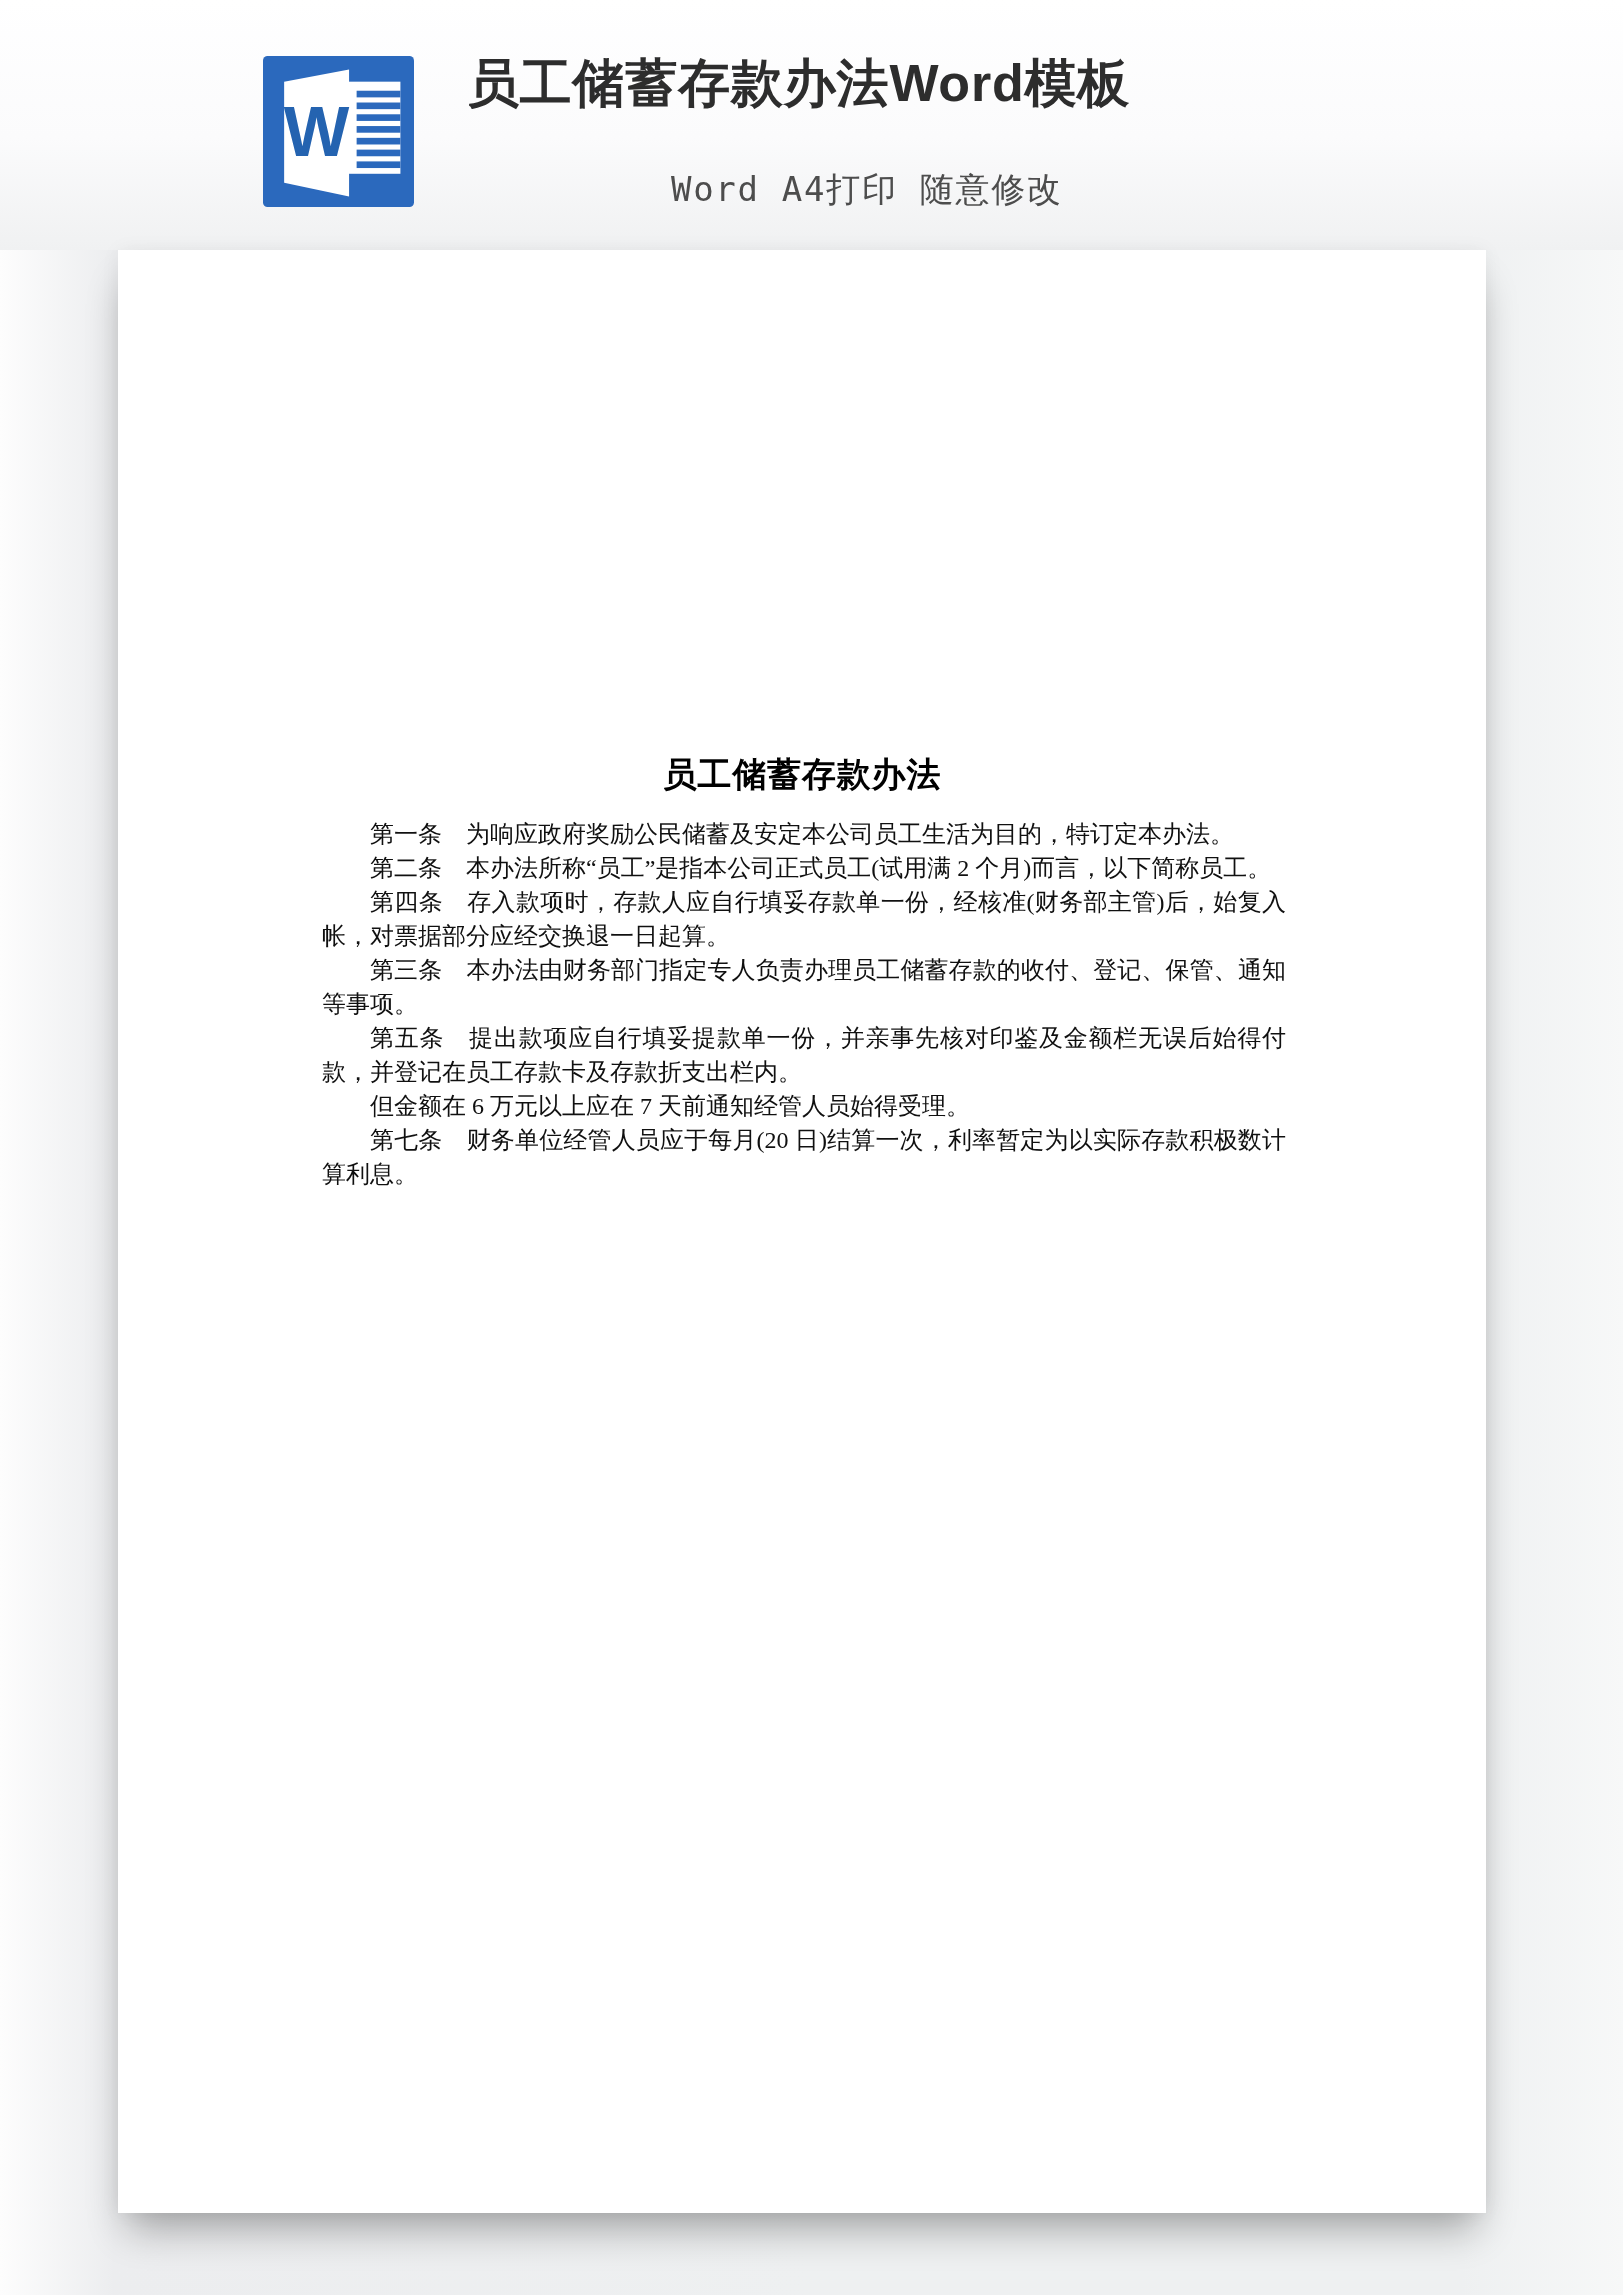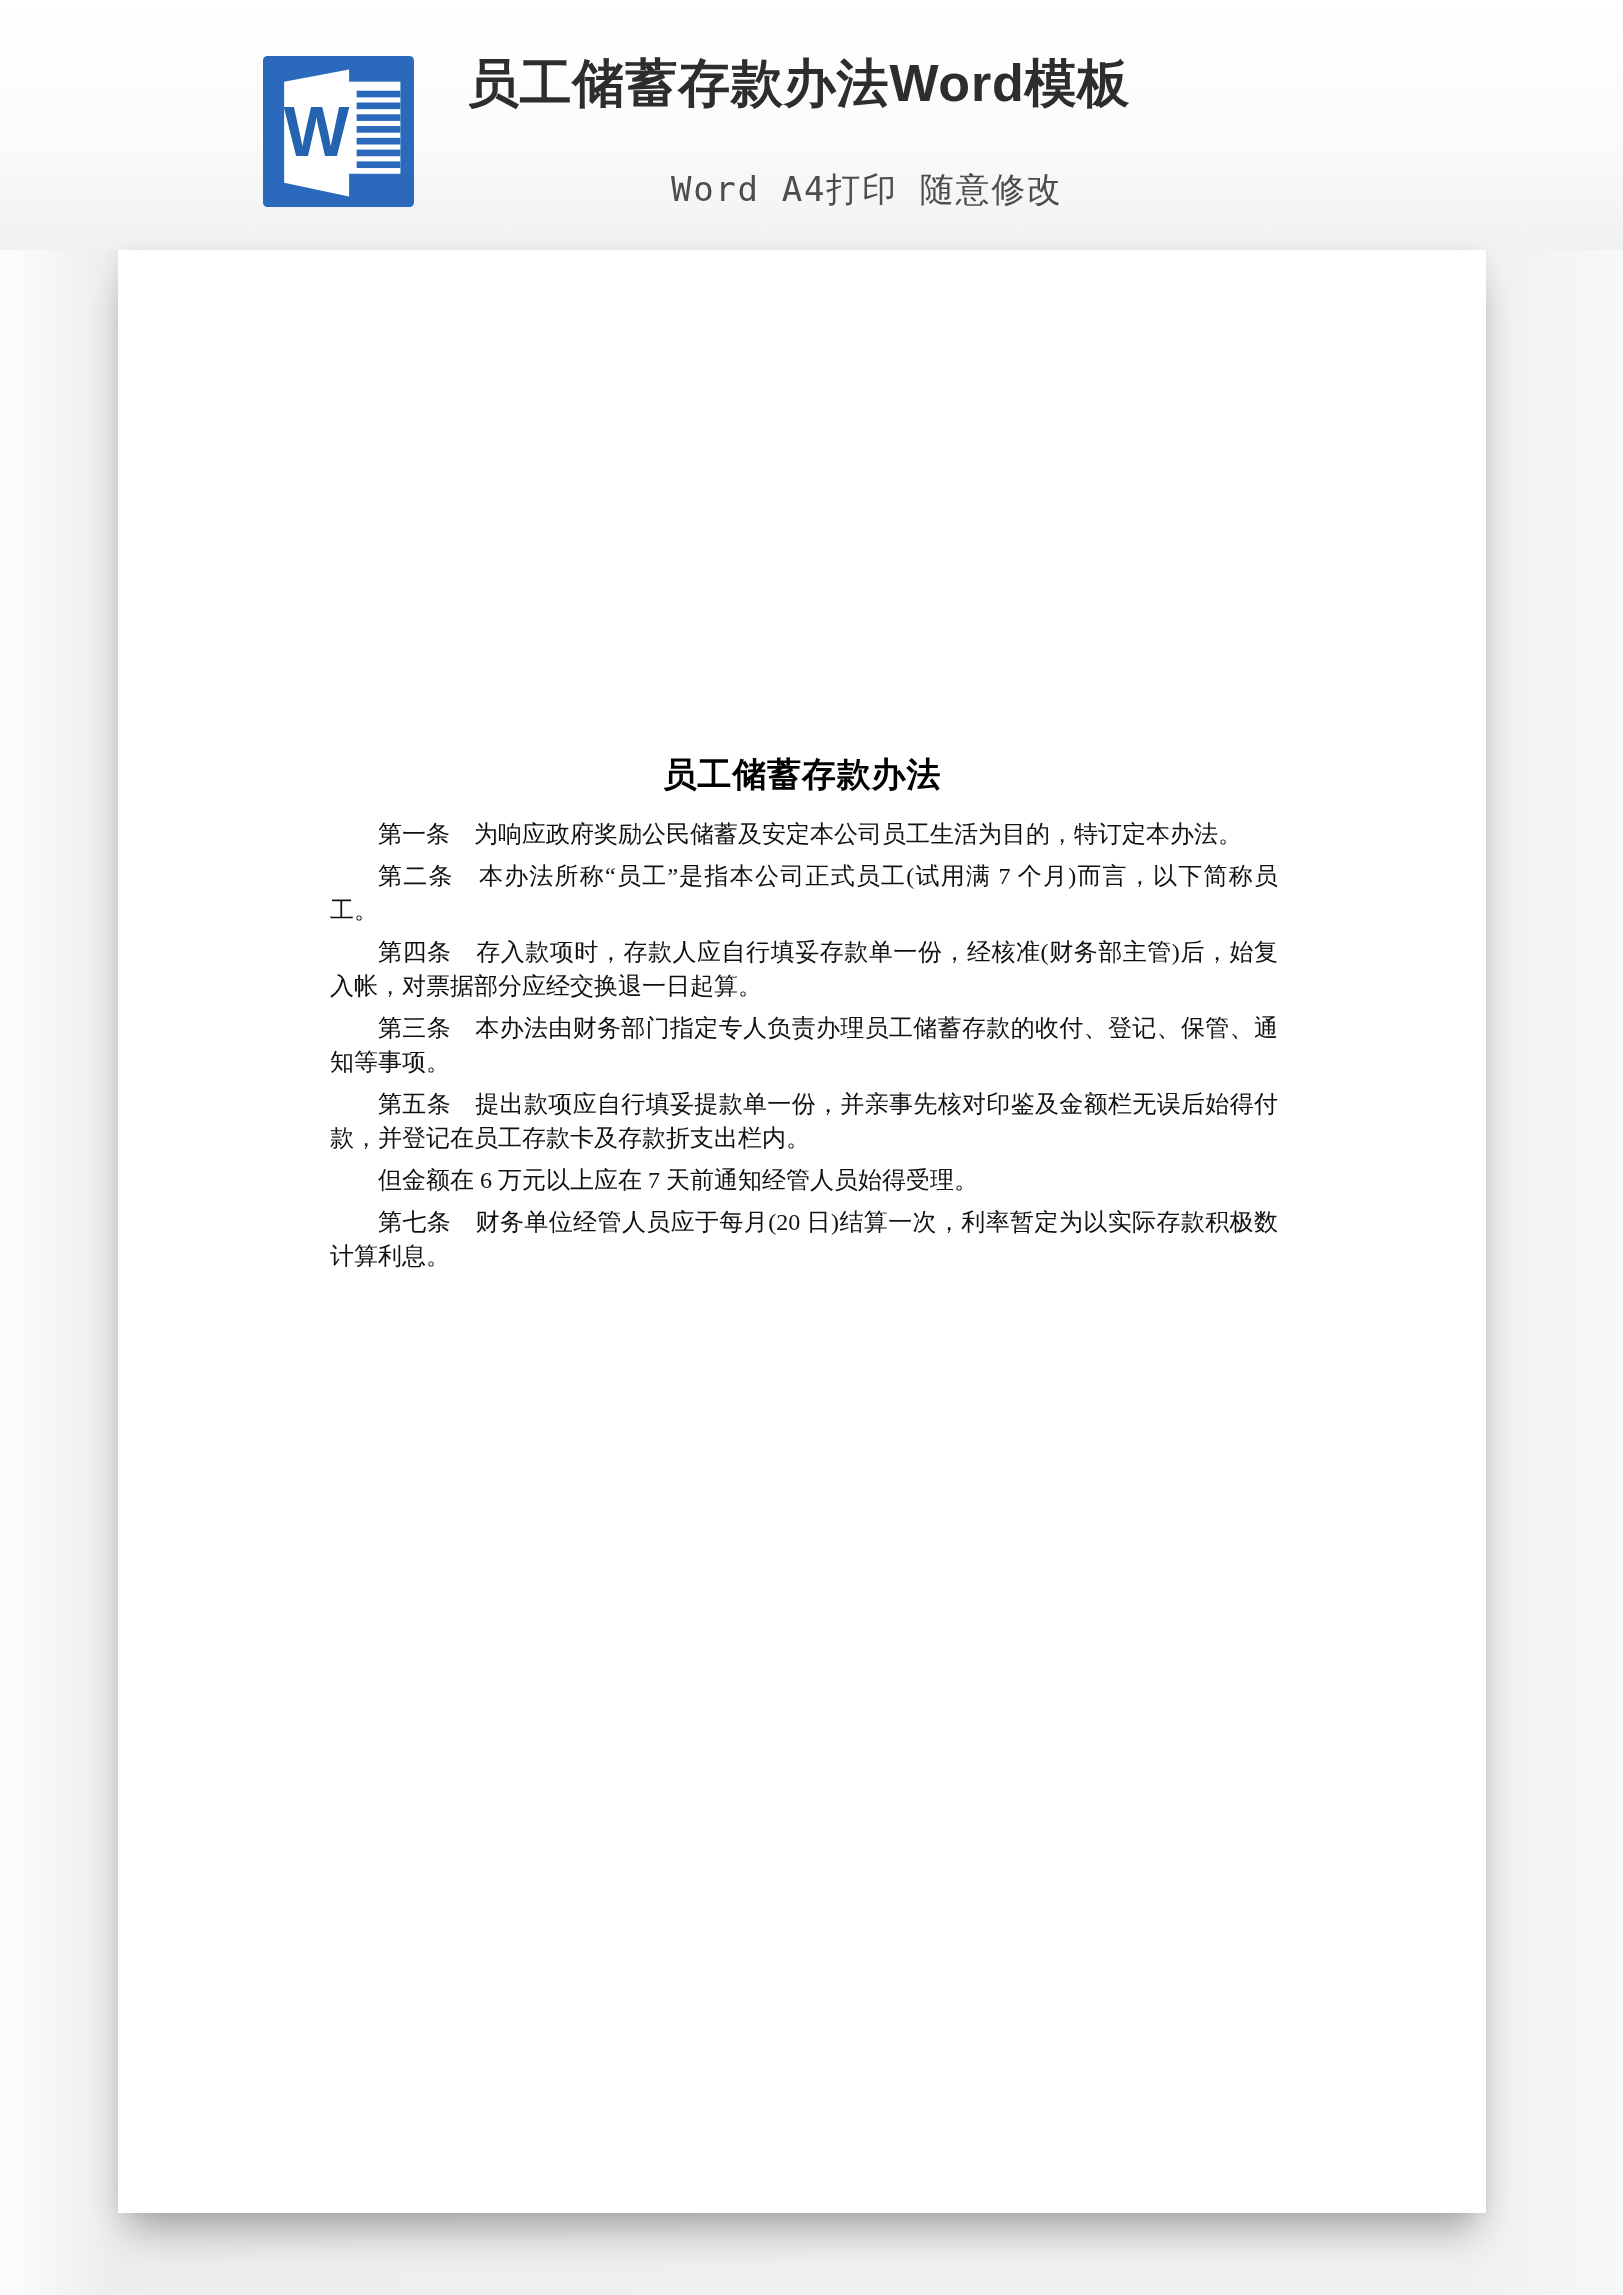--- a/index.html
+++ b/index.html
@@ -53,21 +53,21 @@
     font-family:"Liberation Sans",sans-serif;
     letter-spacing:0.8px;
   }
   .doc-body{
     margin:24px 200px 0 204px;
     font-family:"Liberation Serif","DejaVu Serif",serif;
     font-size:24px;line-height:34px;
     color:var(--body-text,#101010);
     text-align:justify;
   }
-  .doc-body p{margin:8px;text-indent:2em;}
+  .doc-body p{margin:0;text-indent:2em;}
 </style>
 </head>
 <body>
 
 <div class="screen">
 
   <div class="banner">
 
     <svg class="word-icon" viewBox="0 0 100 100" xmlns="http://www.w3.org/2000/svg">
       <rect class="icon-bg" x="0" y="0" width="100" height="100" rx="3"></rect>
@@ -86,21 +86,21 @@
     <div class="banner-title">员工储蓄存款办法Word模板</div>
 
     <div class="banner-subtitle">Word A4打印 随意修改</div>
   </div>
 
   <div class="page">
     <div class="doc-title">员工储蓄存款办法</div>
 
     <div class="doc-body">
         <p>第一条　为响应政府奖励公民储蓄及安定本公司员工生活为目的，特订定本办法。</p>
-        <p>第二条　本办法所称“员工”是指本公司正式员工(试用满 7 个月)而言，以下简称员工。</p>
+        <p>第二条　本办法所称“员工”是指本公司正式员工(试用满 2 个月)而言，以下简称员工。</p>
         <p>第四条　存入款项时，存款人应自行填妥存款单一份，经核准(财务部主管)后，始复入帐，对票据部分应经交换退一日起算。</p>
         <p>第三条　本办法由财务部门指定专人负责办理员工储蓄存款的收付、登记、保管、通知等事项。</p>
         <p>第五条　提出款项应自行填妥提款单一份，并亲事先核对印鉴及金额栏无误后始得付款，并登记在员工存款卡及存款折支出栏内。</p>
         <p>但金额在 6 万元以上应在 7 天前通知经管人员始得受理。</p>
         <p>第七条　财务单位经管人员应于每月(20 日)结算一次，利率暂定为以实际存款积极数计算利息。</p>
       </div>
   </div>
 
 </div>
 

